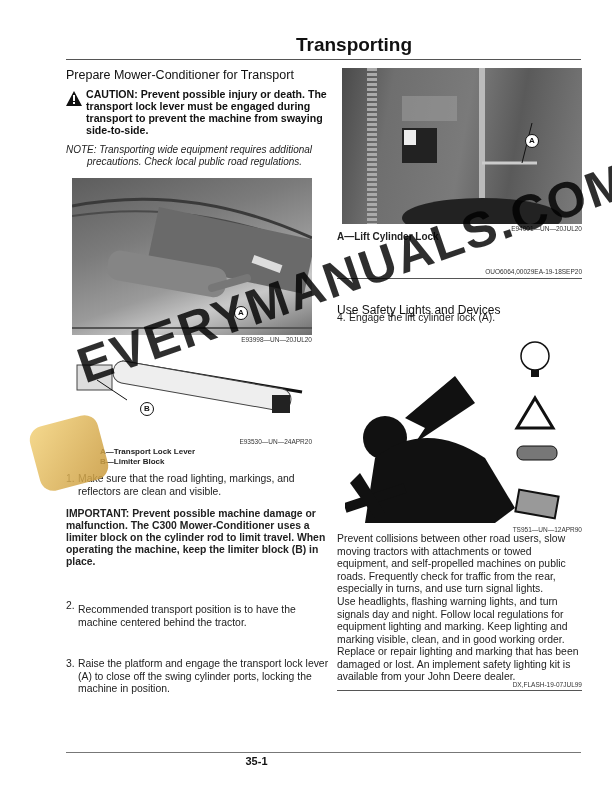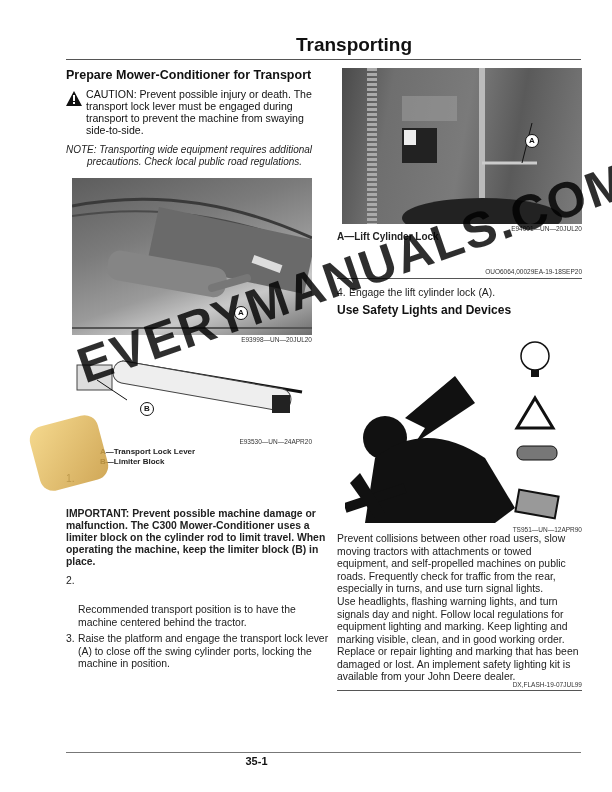--- a/index.html
+++ b/index.html
@@ -1,21 +1,21 @@
 <!DOCTYPE html>
 <html><head>
 <meta charset="utf-8">
 <style>
   html,body{margin:0;padding:0;background:#fff;}
   body{width:612px;height:792px;position:relative;overflow:hidden;font-family:"Liberation Sans",sans-serif;color:#111;}
   .abs{position:absolute;}
   .title{left:0;width:612px;top:34px;text-align:center;font-size:19px;font-weight:bold;padding-left:48px;}
   .hr-top{left:66px;top:59px;width:515px;height:1px;background:#555;}
-  .h2{font-size:12.5px;font-weight:bold;}
-  .caution{left:66px;top:88px;width:262px;font-size:10.6px;font-weight:normal;line-height:12px;}
+  .h2{font-size:12.5px;font-weight:normal;}
+  .caution{left:66px;top:88px;width:262px;font-size:10.6px;font-weight:bold;line-height:12px;}
   .caution .txt{margin-left:20px;display:block;}
   .warn-icon{left:66px;top:91px;width:16px;height:15px;}
   .note{left:66px;top:144px;width:262px;font-size:10px;font-style:italic;line-height:12px;color:#222;}
   .note .cont{display:block;padding-left:21px;}
   .photo{background:#8a8a8a;overflow:hidden;}
   .figid{font-size:6.5px;color:#333;text-align:right;}
   .body{font-size:10.4px;line-height:12.5px;color:#222;}
   .bold{font-weight:bold;}
   .hr-sec{height:1px;background:#555;}
   .hr-bot{left:66px;top:752px;width:515px;height:1px;background:#777;}
@@ -74,20 +74,21 @@
 </div>
 <div class="abs figid" style="left:200px;top:438px;width:112px;">E93530—UN—24APR20</div>
 
 <div class="abs body bold" style="left:66px;top:447px;font-size:8px;line-height:10px;margin-left:34px;">
   <div>A—Transport Lock Lever</div>
   <div>B—Limiter Block</div>
 </div>
 
 <div class="abs body step" style="left:66px;top:473px;width:262px;">
   <span class="n">1.</span>
+  <span>Make sure that the road lighting, markings, and reflectors are clean and visible.</span>
 </div>
 
 <div class="abs body bold" style="left:66px;top:508px;width:262px;line-height:12px;">
   <span>IMPORTANT: Prevent possible machine damage or malfunction. The C300 Mower-Conditioner uses a limiter block on the cylinder rod to limit travel. When operating the machine, keep the limiter block (B) in place.</span>
 </div>
 
 <div class="abs body step" style="left:66px;top:575px;width:262px;">
   <span class="n">2.</span>
 </div>
 <div class="abs body" style="left:78px;top:604px;width:250px;">Recommended transport position is to have the machine centered behind the tractor.</div>

